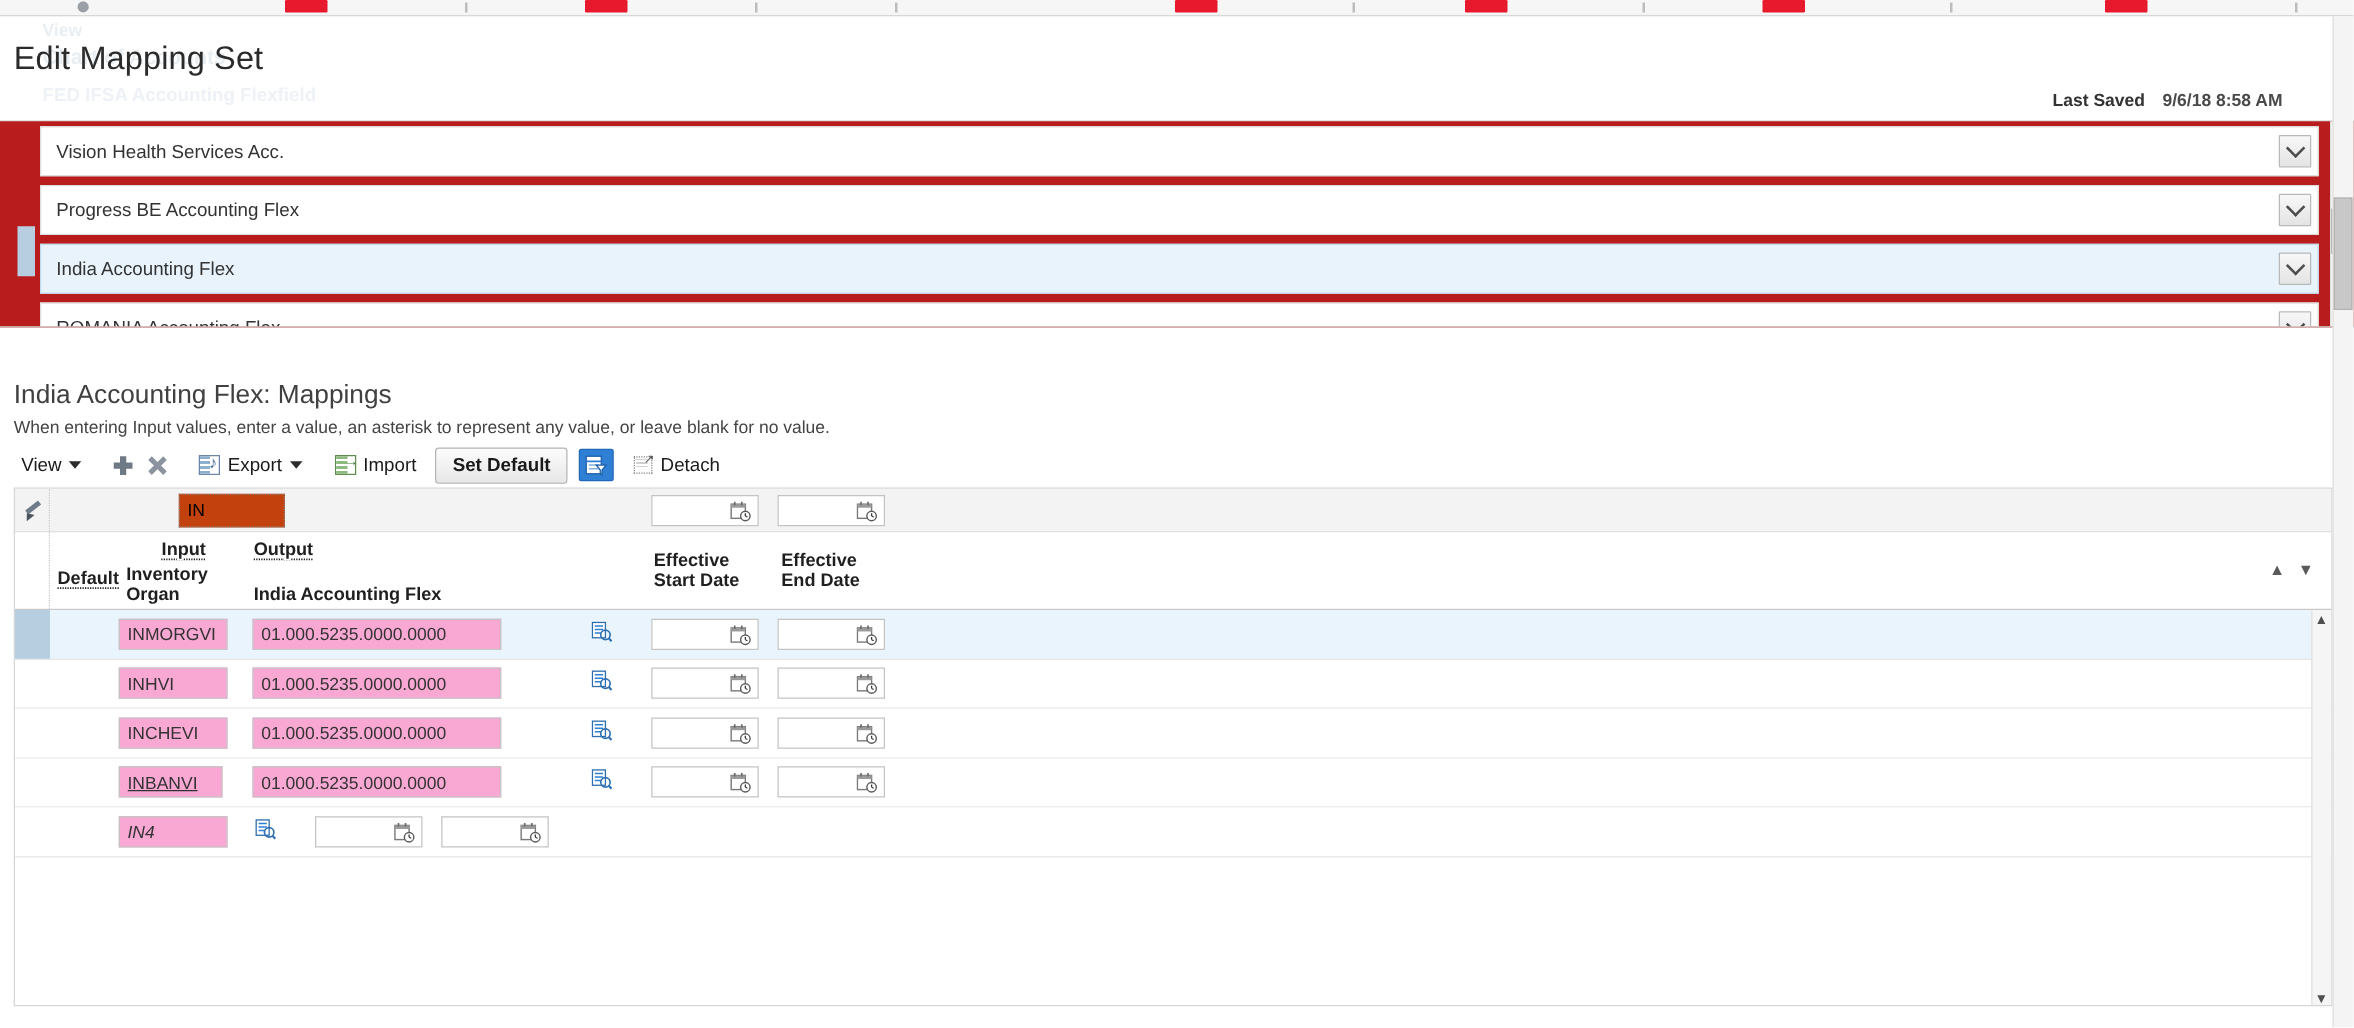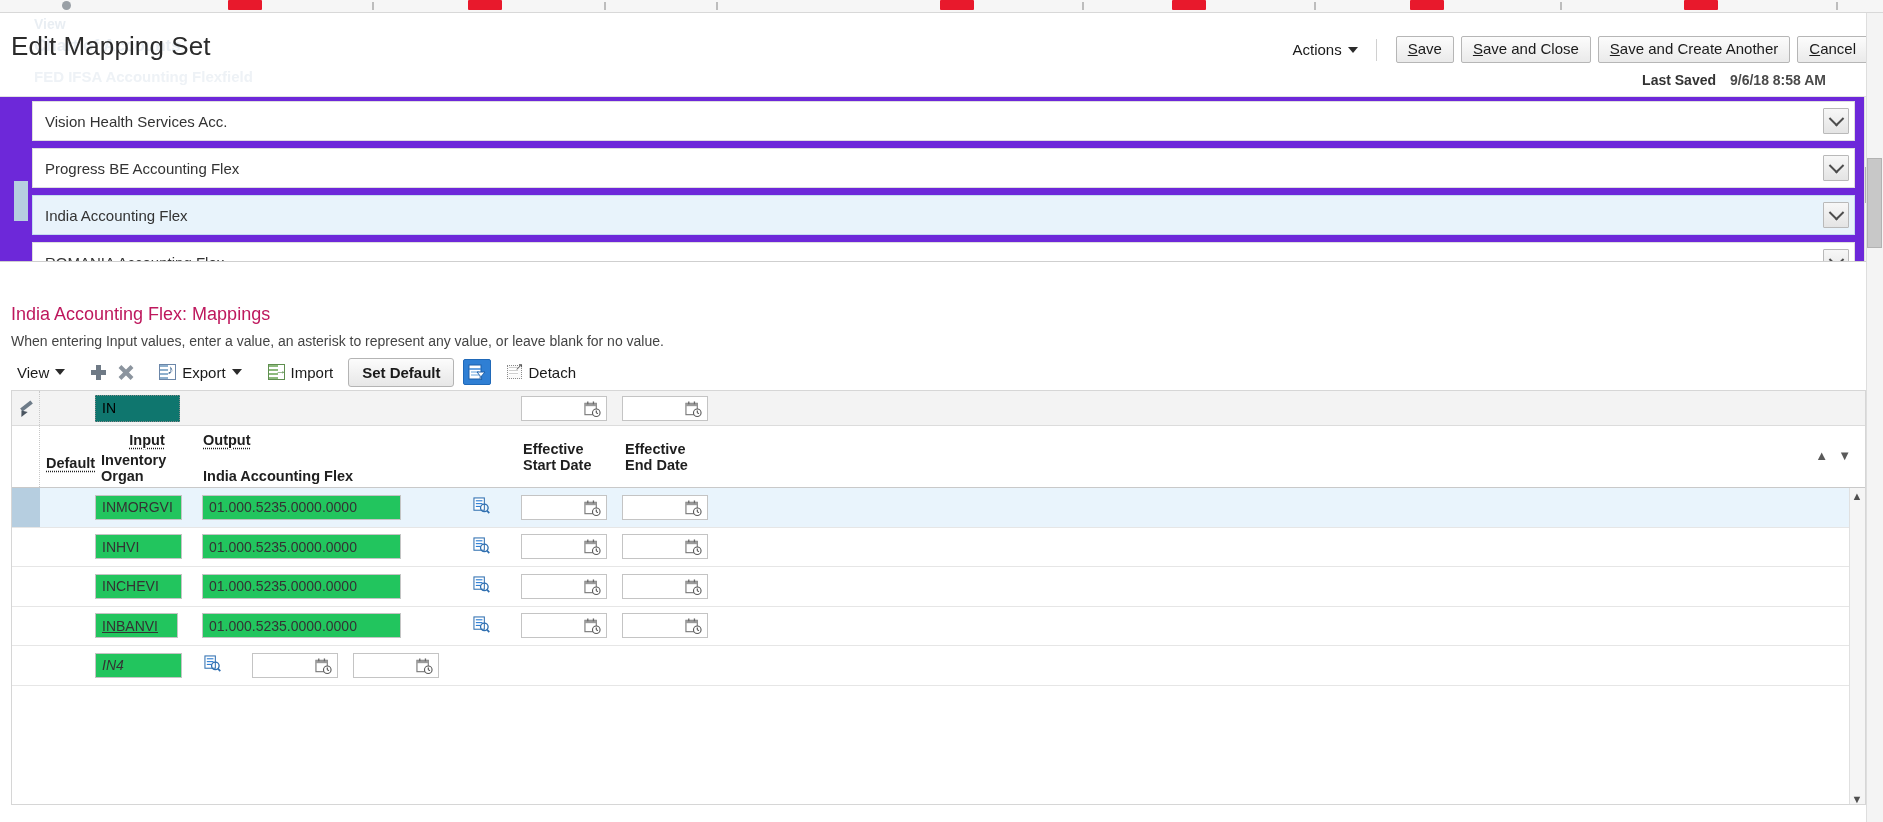--- a/index.html
+++ b/index.html
@@ -86,21 +86,21 @@
     font-size:14px; color:#4a4a4a; white-space:nowrap;
   }
   .last-saved b{ font-weight:bold; color:#333; }
   .last-saved span.val{ margin-left:14px; font-weight:bold;}
 
   
   .accordion-wrap{
     position:absolute; top:96px; left:0; width:1883px; height:166px;
     border-top:1px solid #e2e2e2;
     border-bottom:1px solid #cfcfcf;
-    background:#6d28d9;
+    background:#b91c1c;
     overflow:hidden;
   }
   .acc-row{
     position:relative;
     height:40px;
     margin:0 28px 7px 32px;
     display:flex; align-items:center;
     border:1px solid #dedede;
     background:#ffffff;
   }
@@ -139,21 +139,21 @@
   }
   .acc-scroll-arrow{
     position:absolute; right:5px; width:13px; height:13px;
     display:flex;align-items:center;justify-content:center;
     color:#555; font-size:10px; cursor:pointer;
   }
 
   
   .sec-title{
     position:absolute; left:11px; top:304px;
-    font-size:18px; color:#be185d;
+    font-size:21px; color:#404040;
   }
   .sec-hint{
     position:absolute; left:11px; top:333px;
     font-size:14px; color:#444;
   }
 
   
   .toolbar{
     position:absolute; left:11px; top:358px; height:28px;
     display:flex; align-items:center; gap:0px;
@@ -253,30 +253,31 @@
     border-bottom:5px solid #4a5560; transform:rotate(-38deg);
   }
   .f-inventory{ width:55px; }
   .f-input{ width:105px; }
   .f-output{ width:269px; }
   .f-ref{ width:52px; }
   .f-esd{ width:101px; }
   .f-eed{ width:101px; }
 
   .txtbox{
-    border:1px solid #c4c4c4; background:#22c55e; height:25px;
+    border:1px solid #c4c4c4; background:#f9a8d4; height:25px;
     font-size:14px; color:#333; padding:0 6px;
     font-family:"Liberation Sans", sans-serif;
     outline:none;
   }
   .filter-input-in{
     width:85px; height:27px;
-    border:1px dotted #8a8a8a; background:#0f766e;
+    border:1px dotted #8a8a8a; background:#c2410c;
     font-size:14px; padding:0 6px;
     font-family:"Liberation Sans", sans-serif;
+    margin-left:48px;
   }
   .datebox{
     position:relative; width:86px; height:25px;
     border:1px solid #c4c4c4; background:#fff;
     display:flex;align-items:center;
   }
   .cal-ico{
     position:absolute; right:5px; top:3px; width:17px; height:18px;
   }
 
@@ -363,31 +364,20 @@
   <div class="chrome-tick" style="left:1836px"></div>
 </div>
 
 <div class="ghost" style="left:34px; top:16px; font-size:14px;">View</div>
 <div class="ghost" style="left:34px; top:36px; font-size:17px;">Chart of Accounts</div>
 <div class="ghost g-light" style="left:34px; top:68px; font-size:15px;">FED IFSA Accounting Flexfield</div>
 
 <div class="page-header">
   <div class="page-title">Edit Mapping Set</div>
 
-  <div class="hdr-actions">
-    <div class="actions-menu">
-      <span>Actions</span>
-      <span class="caret-down"></span>
-    </div>
-    <div class="hdr-sep"></div>
-    <button class="btn"><u>S</u>ave</button>
-    <button class="btn"><u>S</u>ave and Close</button>
-    <button class="btn"><u>S</u>ave and Create Another</button>
-    <button class="btn"><u>C</u>ancel</button>
-  </div>
 </div>
 
 <div class="last-saved">
   <b>Last Saved</b><span class="val">9/6/18 8:58 AM</span>
 </div>
 
 <div class="accordion-wrap">
 
   <div class="acc-selbar" style="top:84px"></div>
 

